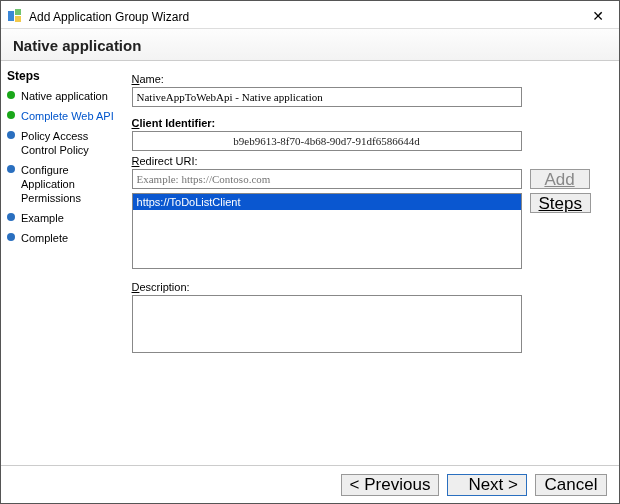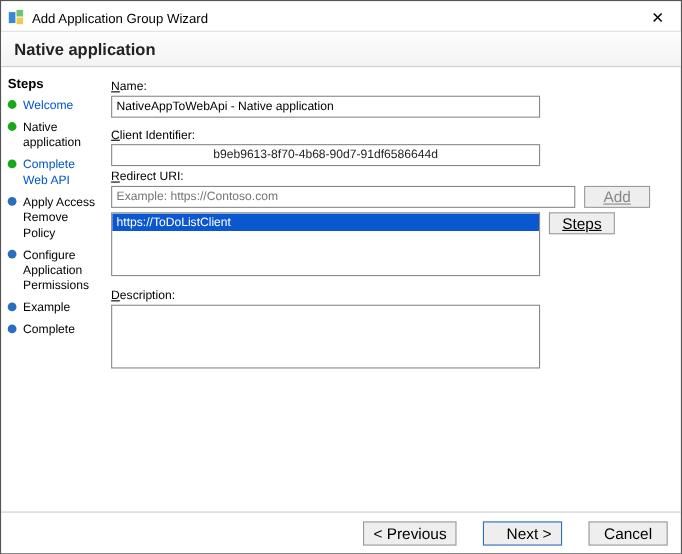--- a/index.html
+++ b/index.html
@@ -63,41 +63,41 @@
     padding: 8px 28px 8px 4px;
     position: relative;
   }
   .field-label { margin: 4px 0 2px 0; }
   .underline-first::first-letter { text-decoration: underline; }
   .textbox {
     width: 390px;
     height: 20px;
     border: 1px solid #888;
     padding: 2px 4px;
-    font-family: Liberation Sans, sans-serif;
+    font-family: Liberation Serif, serif;
     font-size: 11px;
     background: #fff;
   }
   .textbox.readonly { color: #222; text-align: center; }
   .textbox.placeholder { color: #888; }
   .row { display:flex; align-items:center; gap:8px;}
   .btn {
     height: 20px;
     min-width: 60px;
-    font-size: 14px;
+    font-size: 17px;
     font-family: inherit;
     border: 1px solid #999;
     background: #eee;
     padding: 0 8px;
     cursor: default;
   }
   .btn.disabled { color: #888; }
   .listbox {
     width: 390px;
-    height: 58px;
+    height: 76px;
     border: 1px solid #888;
     background: #fff;
     overflow: hidden;
   }
   .list-item {
     background: #0a57d0;
     color: #fff;
     padding: 2px 4px;
     font-size: 11px;
   }
@@ -110,21 +110,21 @@
     font-family: inherit;
     font-size: 11px;
     padding: 2px 4px;
   }
   .footer {
     border-top: 1px solid #ccc;
     height: 38px;
     display: flex;
     justify-content: flex-end;
     align-items: center;
-    gap: 24px;
+    gap: 8px;
     padding: 0 12px;
   }
   .footer .btn { min-width: 72px; height: 22px;}
   .btn.default { border: 1.5px solid #2a6fbf; padding-left: 20px; }
   .icon svg { width:16px; height:16px;}
 </style>
 </head>
 <body>
 
 <div class="titlebar">
@@ -139,35 +139,31 @@
   <span class="close">✕</span>
 </div>
 
 <div class="header">Native application</div>
 
 <div class="body">
 
   <div class="sidebar">
     <div class="sidebar-title">Steps</div>
     <div id="steps-container">
-        <div class="step link">
-          <span class="bullet done"></span>
-          <span>Welcome</span>
-        </div>
         <div class="step plain">
           <span class="bullet done"></span>
           <span>Native application</span>
         </div>
         <div class="step link">
           <span class="bullet done"></span>
           <span>Complete Web API</span>
         </div>
         <div class="step plain">
           <span class="bullet todo"></span>
-          <span>Apply Access Remove Policy</span>
+          <span>Policy Access Control Policy</span>
         </div>
         <div class="step plain">
           <span class="bullet todo"></span>
           <span>Configure Application Permissions</span>
         </div>
         <div class="step plain">
           <span class="bullet todo"></span>
           <span>Example</span>
         </div>
         <div class="step plain">
@@ -175,26 +171,26 @@
           <span>Complete</span>
         </div>
       </div>
   </div>
 
   <div class="main">
 
     <div class="field-label underline-first">Name:</div>
     <input class="textbox" value="NativeAppToWebApi - Native application" style="">
 
-    <div class="field-label underline-first" style="margin-top:10px;">Client Identifier:</div>
+    <div class="field-label underline-first" style="margin-top:10px;font-weight:bold;">Client Identifier:</div>
     <input class="textbox readonly" readonly="" value="b9eb9613-8f70-4b68-90d7-91df6586644d" style="">
 
     <div class="field-label underline-first" style="">Redirect URI:</div>
     <div class="row">
-      <input class="textbox placeholder" style="width: 422px;" placeholder="Example: https://Contoso.com">
+      <input class="textbox placeholder" style="width: 390px;" placeholder="Example: https://Contoso.com">
       <button class="btn disabled"><span style="text-decoration:underline">Add</span></button>
     </div>
 
     <div class="row" style="margin-top:4px; align-items:flex-start;">
       <div class="listbox">
         <div id="redirect-items">
             <div class="list-item">https://ToDoListClient</div>
           </div>
       </div>
       <button class="btn"><span style="text-decoration:underline">Steps</span></button>

